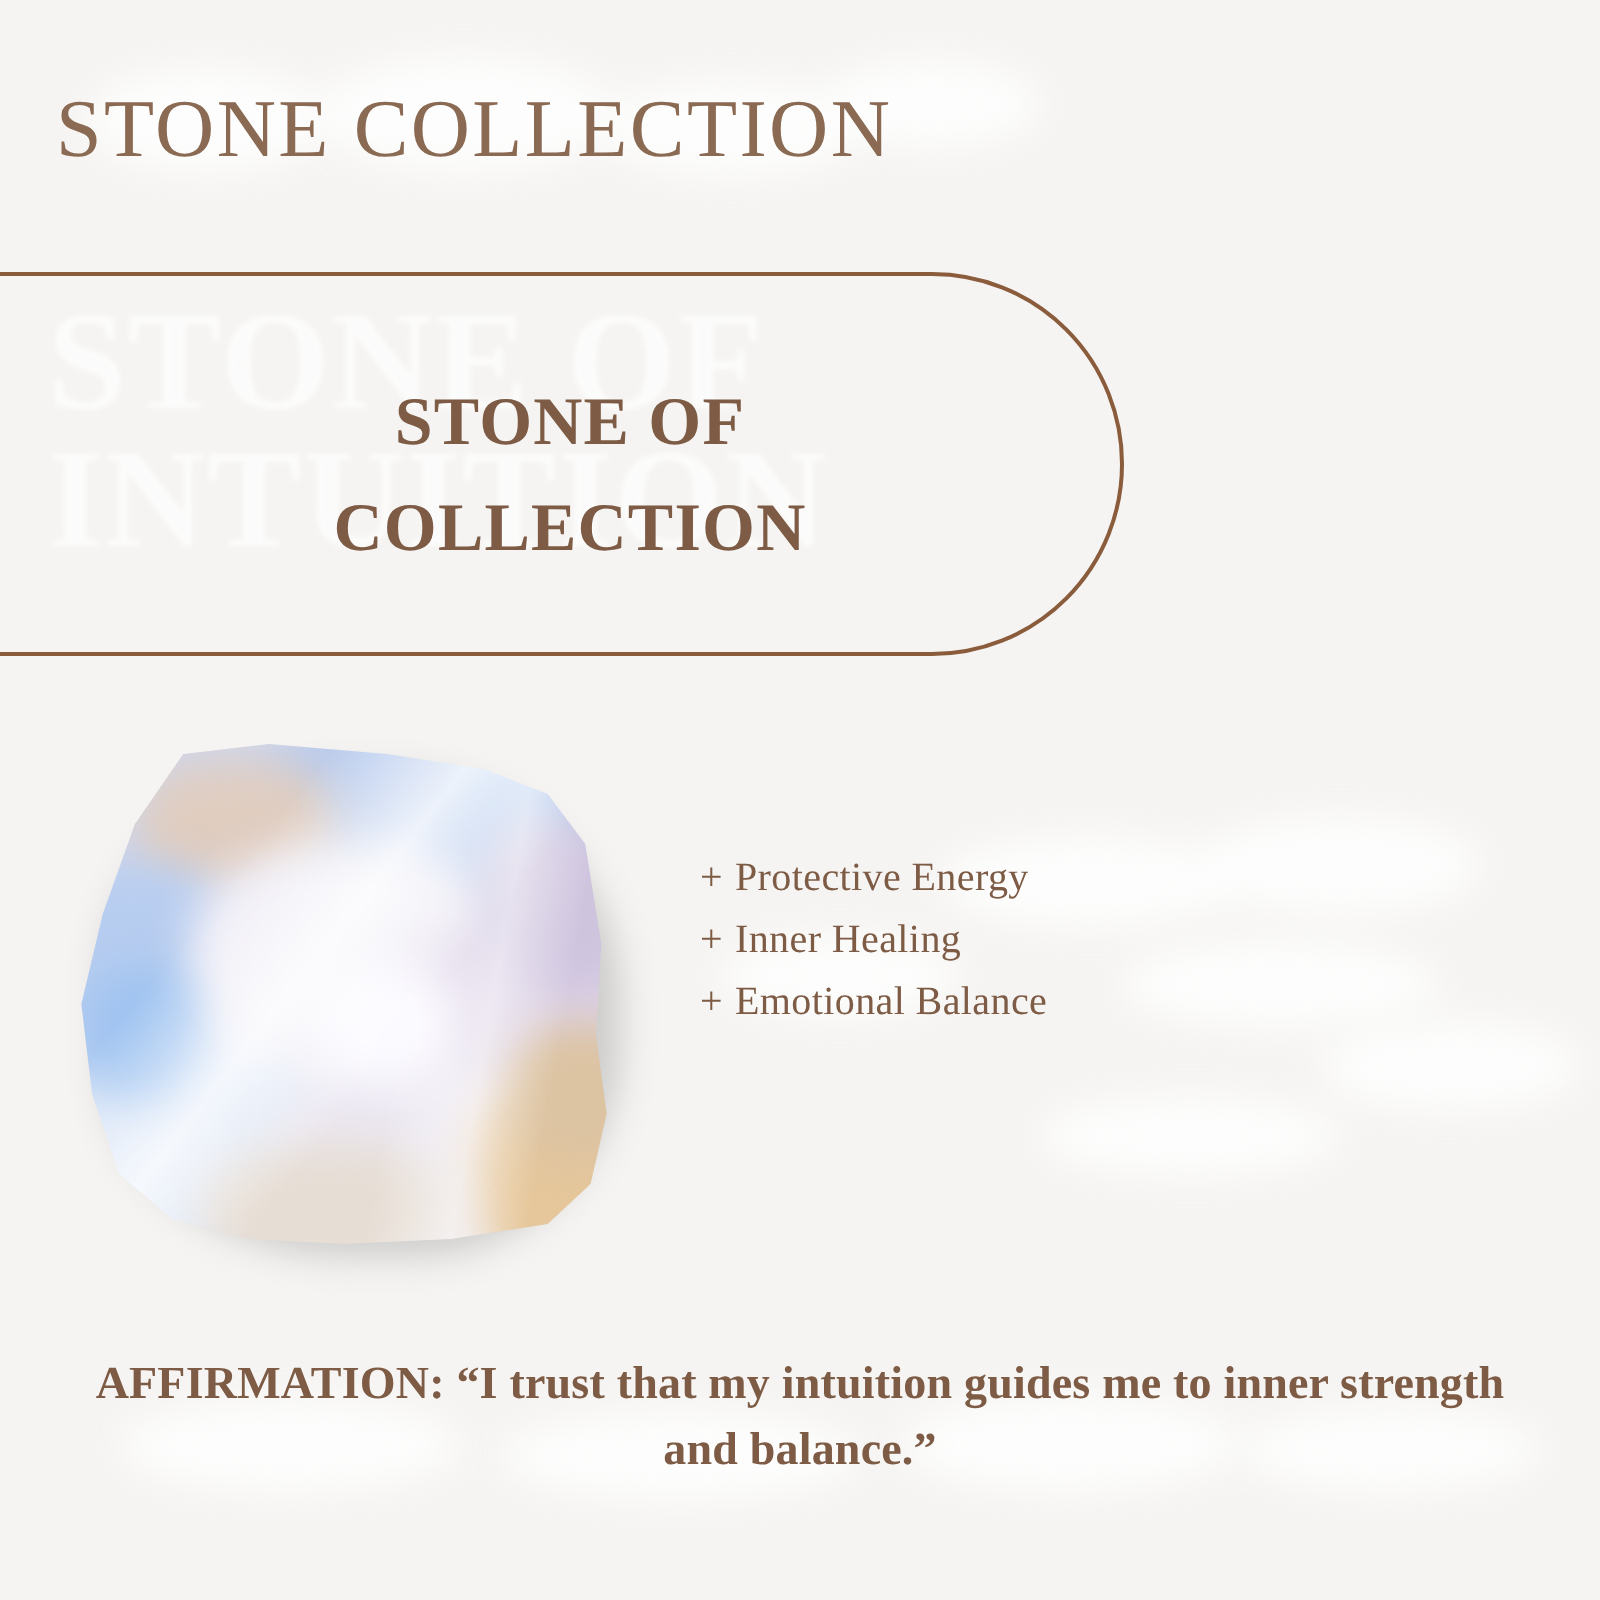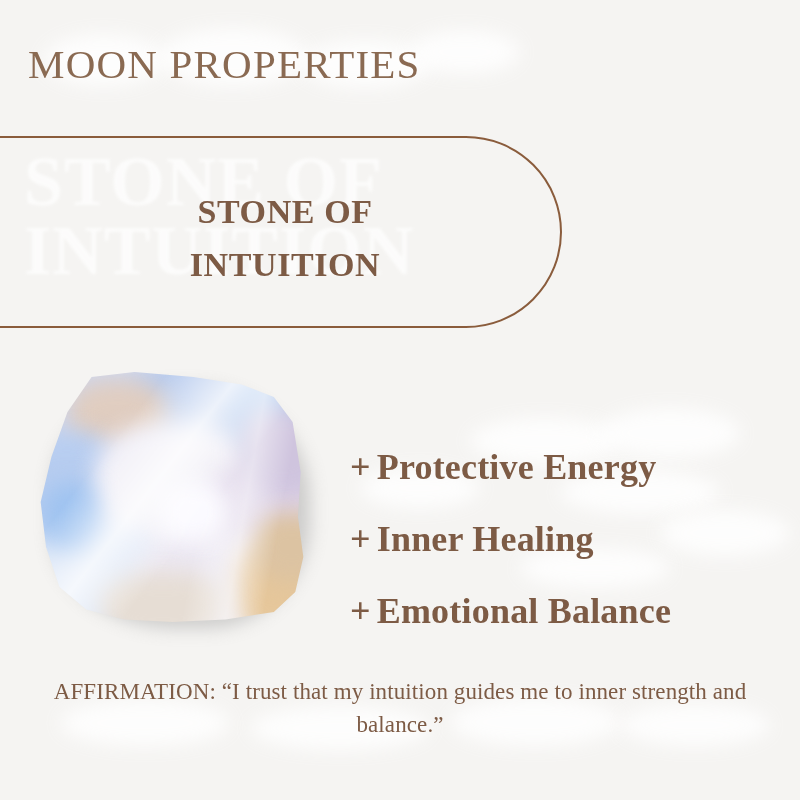--- a/index.html
+++ b/index.html
@@ -154,42 +154,41 @@
     font-family: "Liberation Serif", serif;
     font-weight: bold;
     font-size: 38px;
     letter-spacing: 0.4px;
     color: #7d5b45;
     line-height: 1.12;
     margin: 0 0 10px 0;
   }
   .property-item {
     font-family: "Liberation Serif", serif;
-    font-weight: bold;
-    font-size: 36px;
+    font-weight: normal;
+    font-size: 20px;
     letter-spacing: 0.2px;
     color: #7d5b45;
     line-height: 1.55;
     white-space: nowrap;
-    margin-top: 16px;
   }
   .property-plus {
     display: inline-block;
     margin-right: 6px;
   }
 
   
   #affirmation {
     position: absolute;
     left: 32px;
     top: 676px;
     width: 736px;
     text-align: center;
     font-family: "Liberation Serif", serif;
-    font-weight: normal;
+    font-weight: bold;
     font-size: 23px;
     line-height: 1.42;
     letter-spacing: 0.1px;
     color: #7d5b45;
   }
 </style>
 </head>
 <body>
 
 <div id="card">
@@ -204,29 +203,29 @@
   <div class="cloud" style="left:560px; top:470px; width:160px; height:44px;"></div>
   <div class="cloud" style="left:660px; top:510px; width:130px; height:46px;"></div>
   <div class="cloud" style="left:520px; top:548px; width:150px; height:40px;"></div>
   <div class="cloud" style="left:360px; top:468px; width:120px; height:40px;"></div>
 
   <div class="cloud" style="left:60px;  top:700px; width:170px; height:46px;"></div>
   <div class="cloud" style="left:250px; top:706px; width:180px; height:44px;"></div>
   <div class="cloud" style="left:450px; top:698px; width:170px; height:48px;"></div>
   <div class="cloud" style="left:620px; top:704px; width:150px; height:42px;"></div>
 
-  <div id="page-title">MOON PROPERTIES</div>
+  <div id="page-title">STONE COLLECTION</div>
 
   <div id="ghost-headline">STONE OF
 INTUITION</div>
 
   <div id="badge-pill"></div>
 
   <div id="badge-title">STONE OF
-INTUITION</div>
+COLLECTION</div>
 
   <div id="crystal-wrap">
     <div id="crystal-shadow"></div>
     <div id="crystal-stone">
       <div class="facet" style="left:-20px; top:-18px; width:170px; height:120px; background:#cfd8ef;"></div>
       <div class="facet" style="left:96px;  top:-24px; width:160px; height:110px; background:#b9ccee;"></div>
       <div class="facet" style="left:190px; top:-10px; width:110px; height:140px; background:#9fc0ec;"></div>
       <div class="facet" style="left:30px;  top:8px;   width:100px; height:70px;  background:#e0cdc0;"></div>
       <div class="facet" style="left:-26px; top:60px;  width:110px; height:120px; background:#b7cdf0;"></div>
       <div class="facet" style="left:56px;  top:52px;  width:160px; height:130px; background:#f0eef6;"></div>

